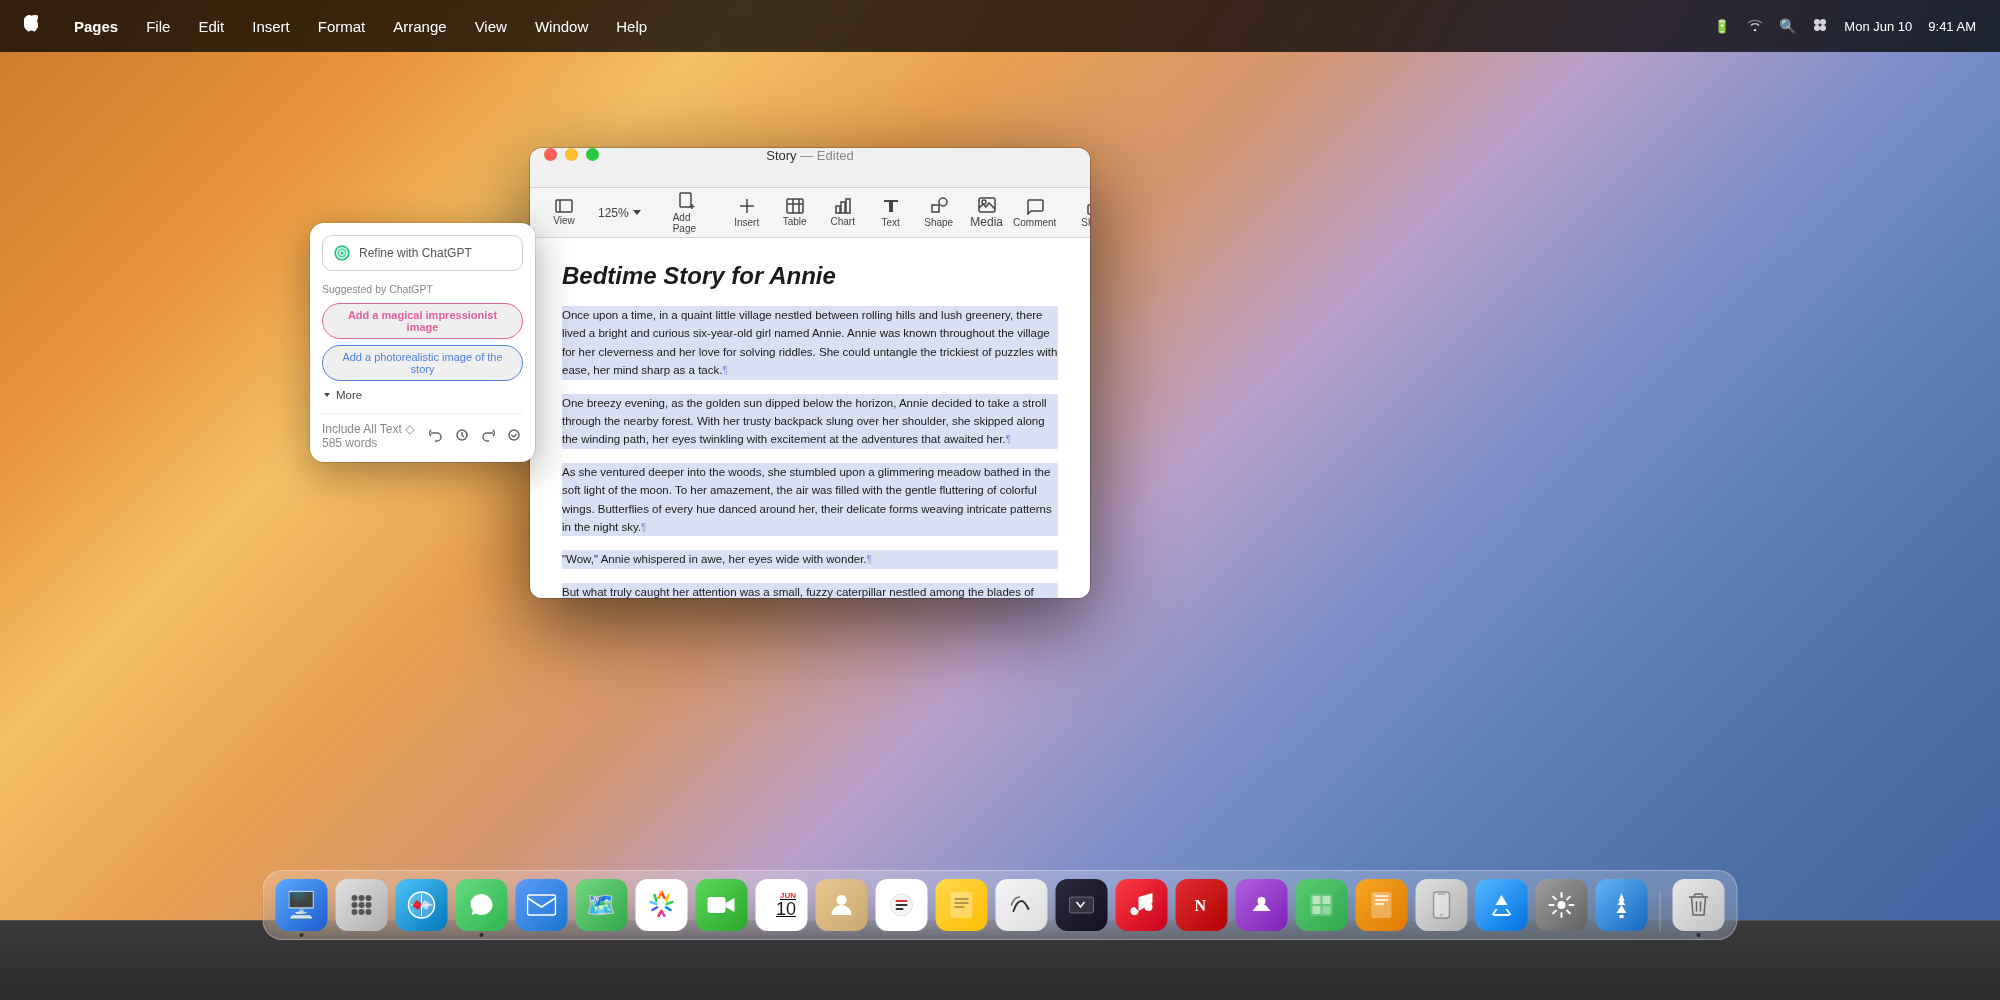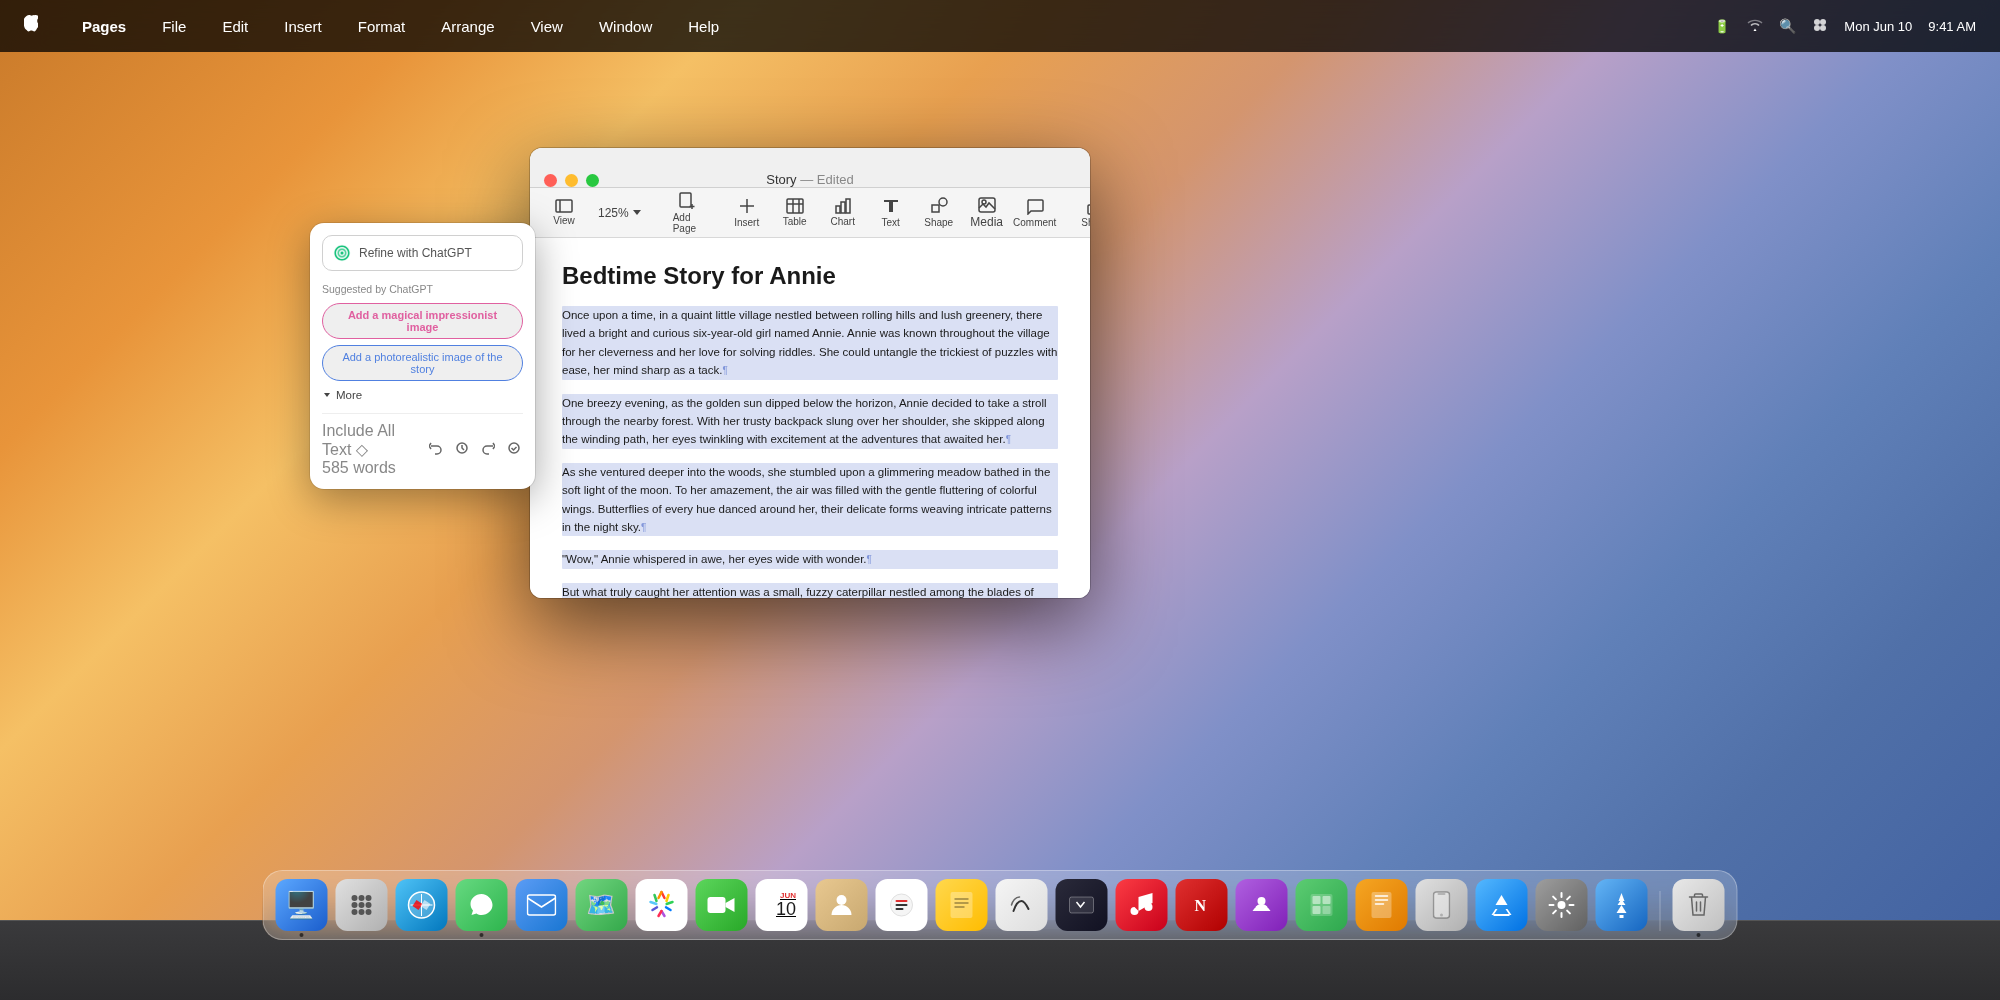--- a/index.html
+++ b/index.html
@@ -44,21 +44,21 @@
       align-items: center;
       padding: 0 24px;
       z-index: 1000;
       color: white;
       font-size: 17px;
     }
 
     .menubar-left {
       display: flex;
       align-items: center;
-      gap: 36px;
+      gap: 28px;
     }
 
     .menubar-apple {
       font-size: 18px;
       margin-right: 8px;
     }
 
     .menubar-item {
       color: white;
       font-size: 15px;
@@ -132,21 +132,21 @@
       box-shadow: 0 25px 80px rgba(0,0,0,0.6), 0 0 0 1px rgba(0,0,0,0.2);
       overflow: hidden;
       z-index: 50;
     }
 
     .window-titlebar {
       height: 40px;
       background: #f0f0f0;
       border-bottom: 1px solid #d0d0d0;
       display: flex;
-      align-items: flex-end;
+      align-items: flex-start;
       padding: 0 14px;
       gap: 8px;
       position: relative;
     }
 
     .window-btn {
       width: 13px;
       height: 13px;
       border-radius: 50%;
       cursor: pointer;
@@ -222,20 +222,21 @@
       overflow-y: auto;
       height: calc(100% - 90px);
       background: white;
     }
 
     .doc-title {
       font-size: 24px;
       font-weight: 700;
       color: #1a1a1a;
       margin-bottom: 16px;
+      font-style: italic;
     }
 
     .doc-paragraph {
       font-size: 11.5px;
       line-height: 1.6;
       color: #1a1a1a;
       margin-bottom: 10px;
     }
 
     
@@ -321,21 +322,21 @@
 
     .panel-footer {
       display: flex;
       align-items: center;
       justify-content: space-between;
       border-top: 1px solid #eee;
       padding-top: 8px;
     }
 
     .panel-footer-text {
-      font-size: 16px;
+      font-size: 12px;
       color: #888;
     }
 
     .panel-footer-actions {
       display: flex;
       gap: 8px;
       align-items: center;
     }
 
     .panel-action-btn {

